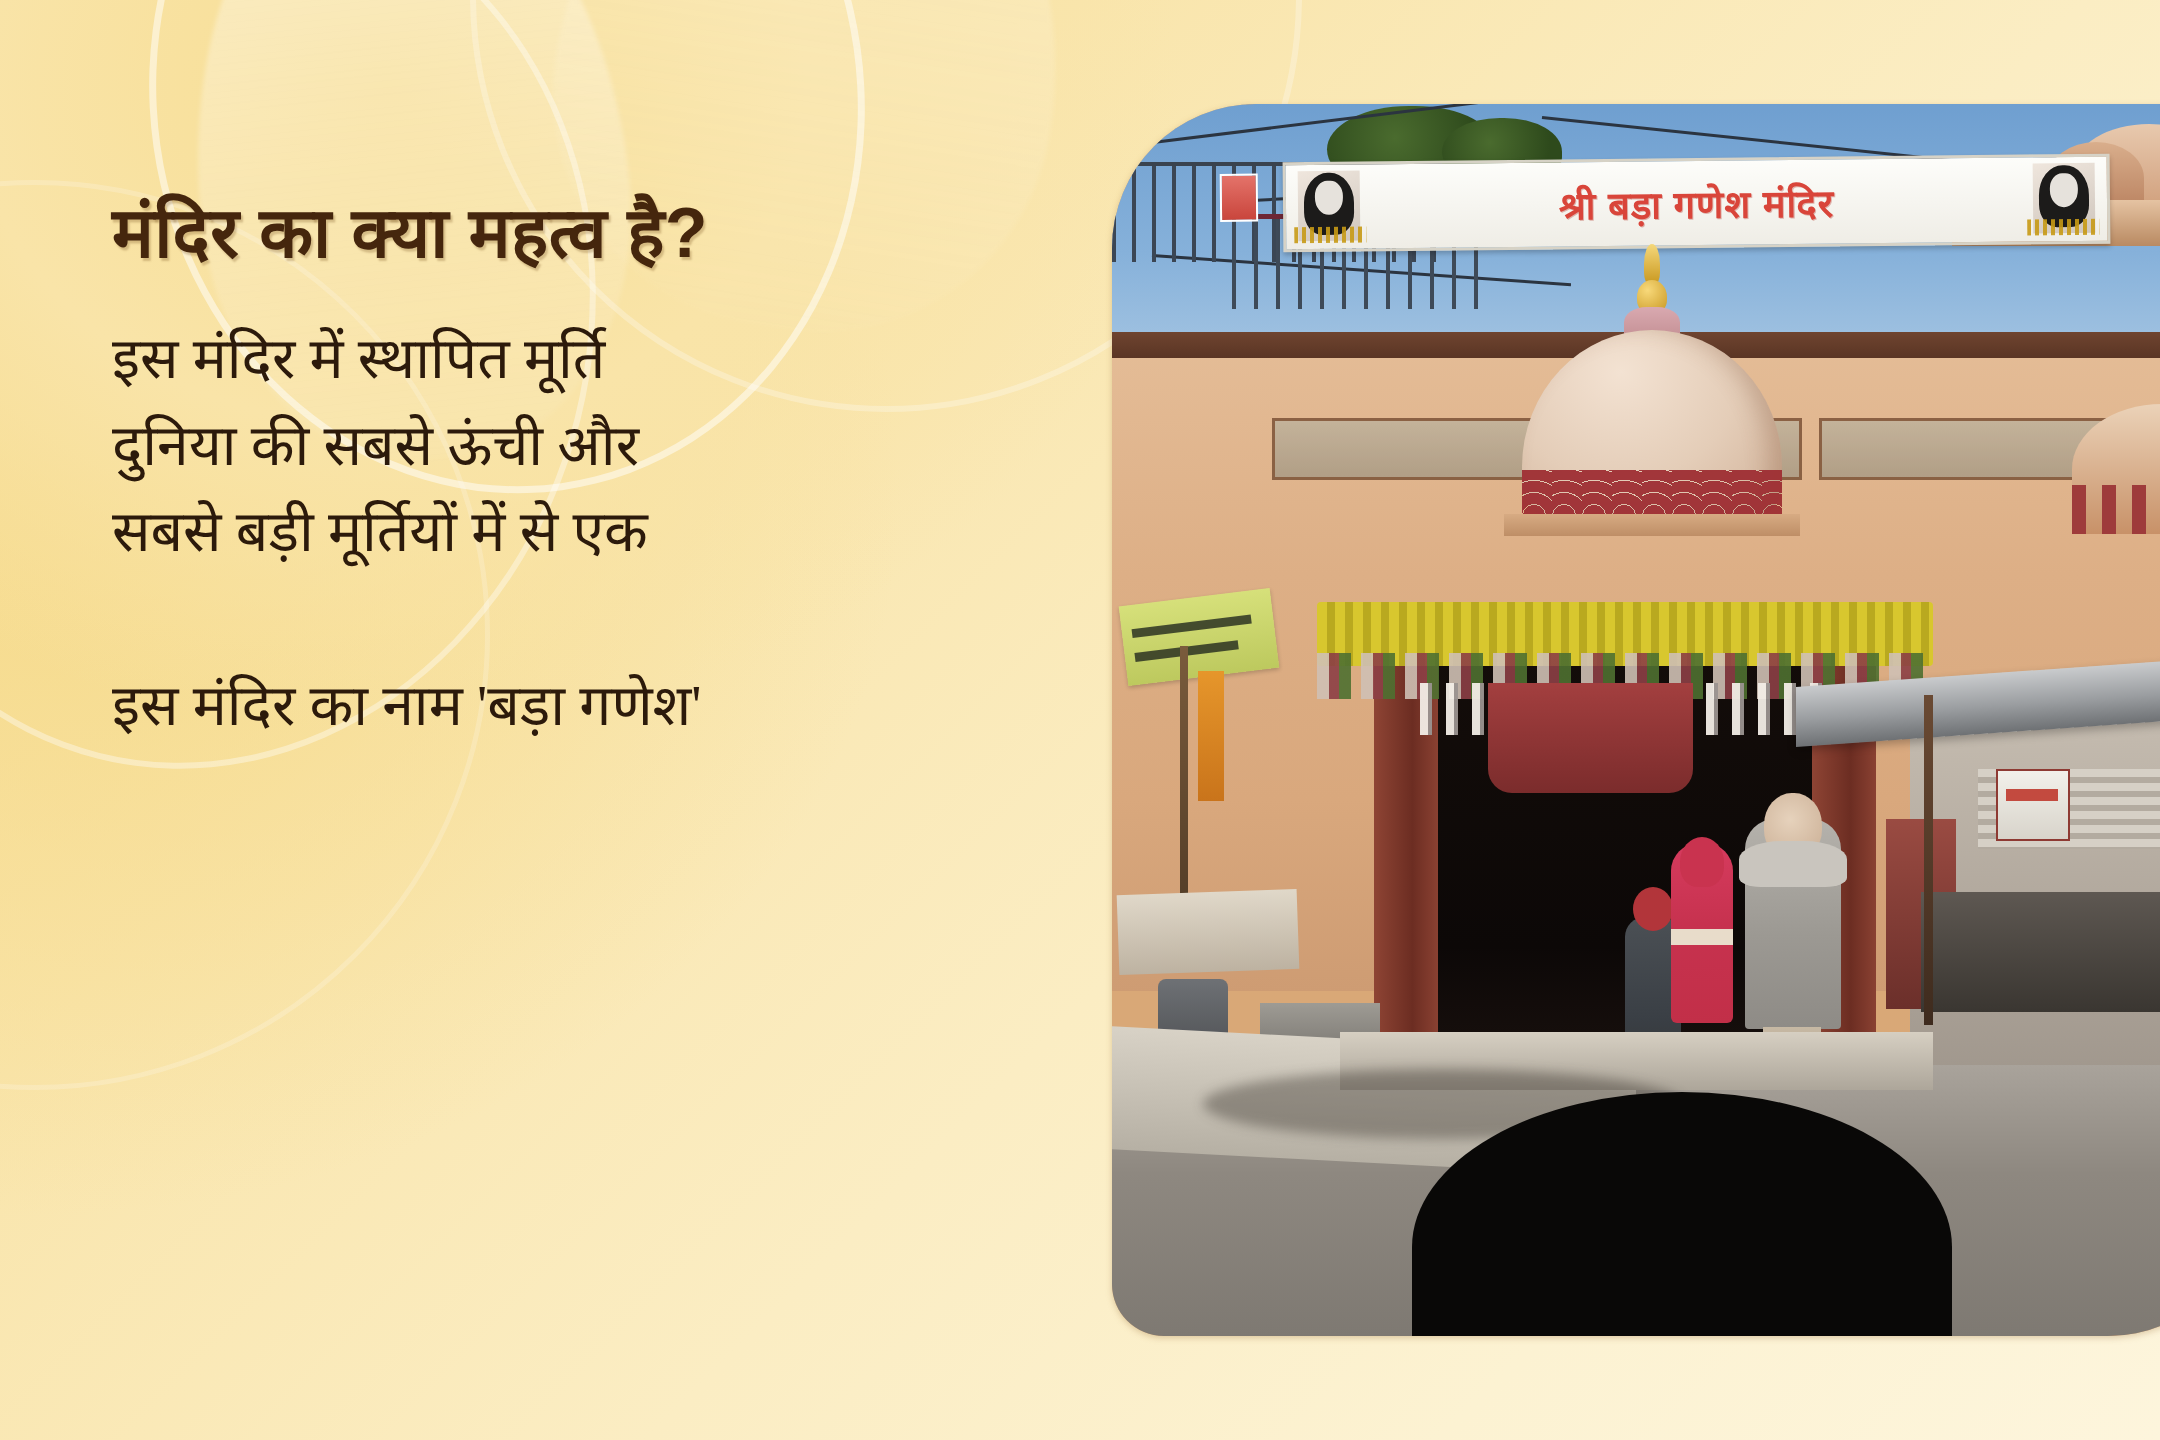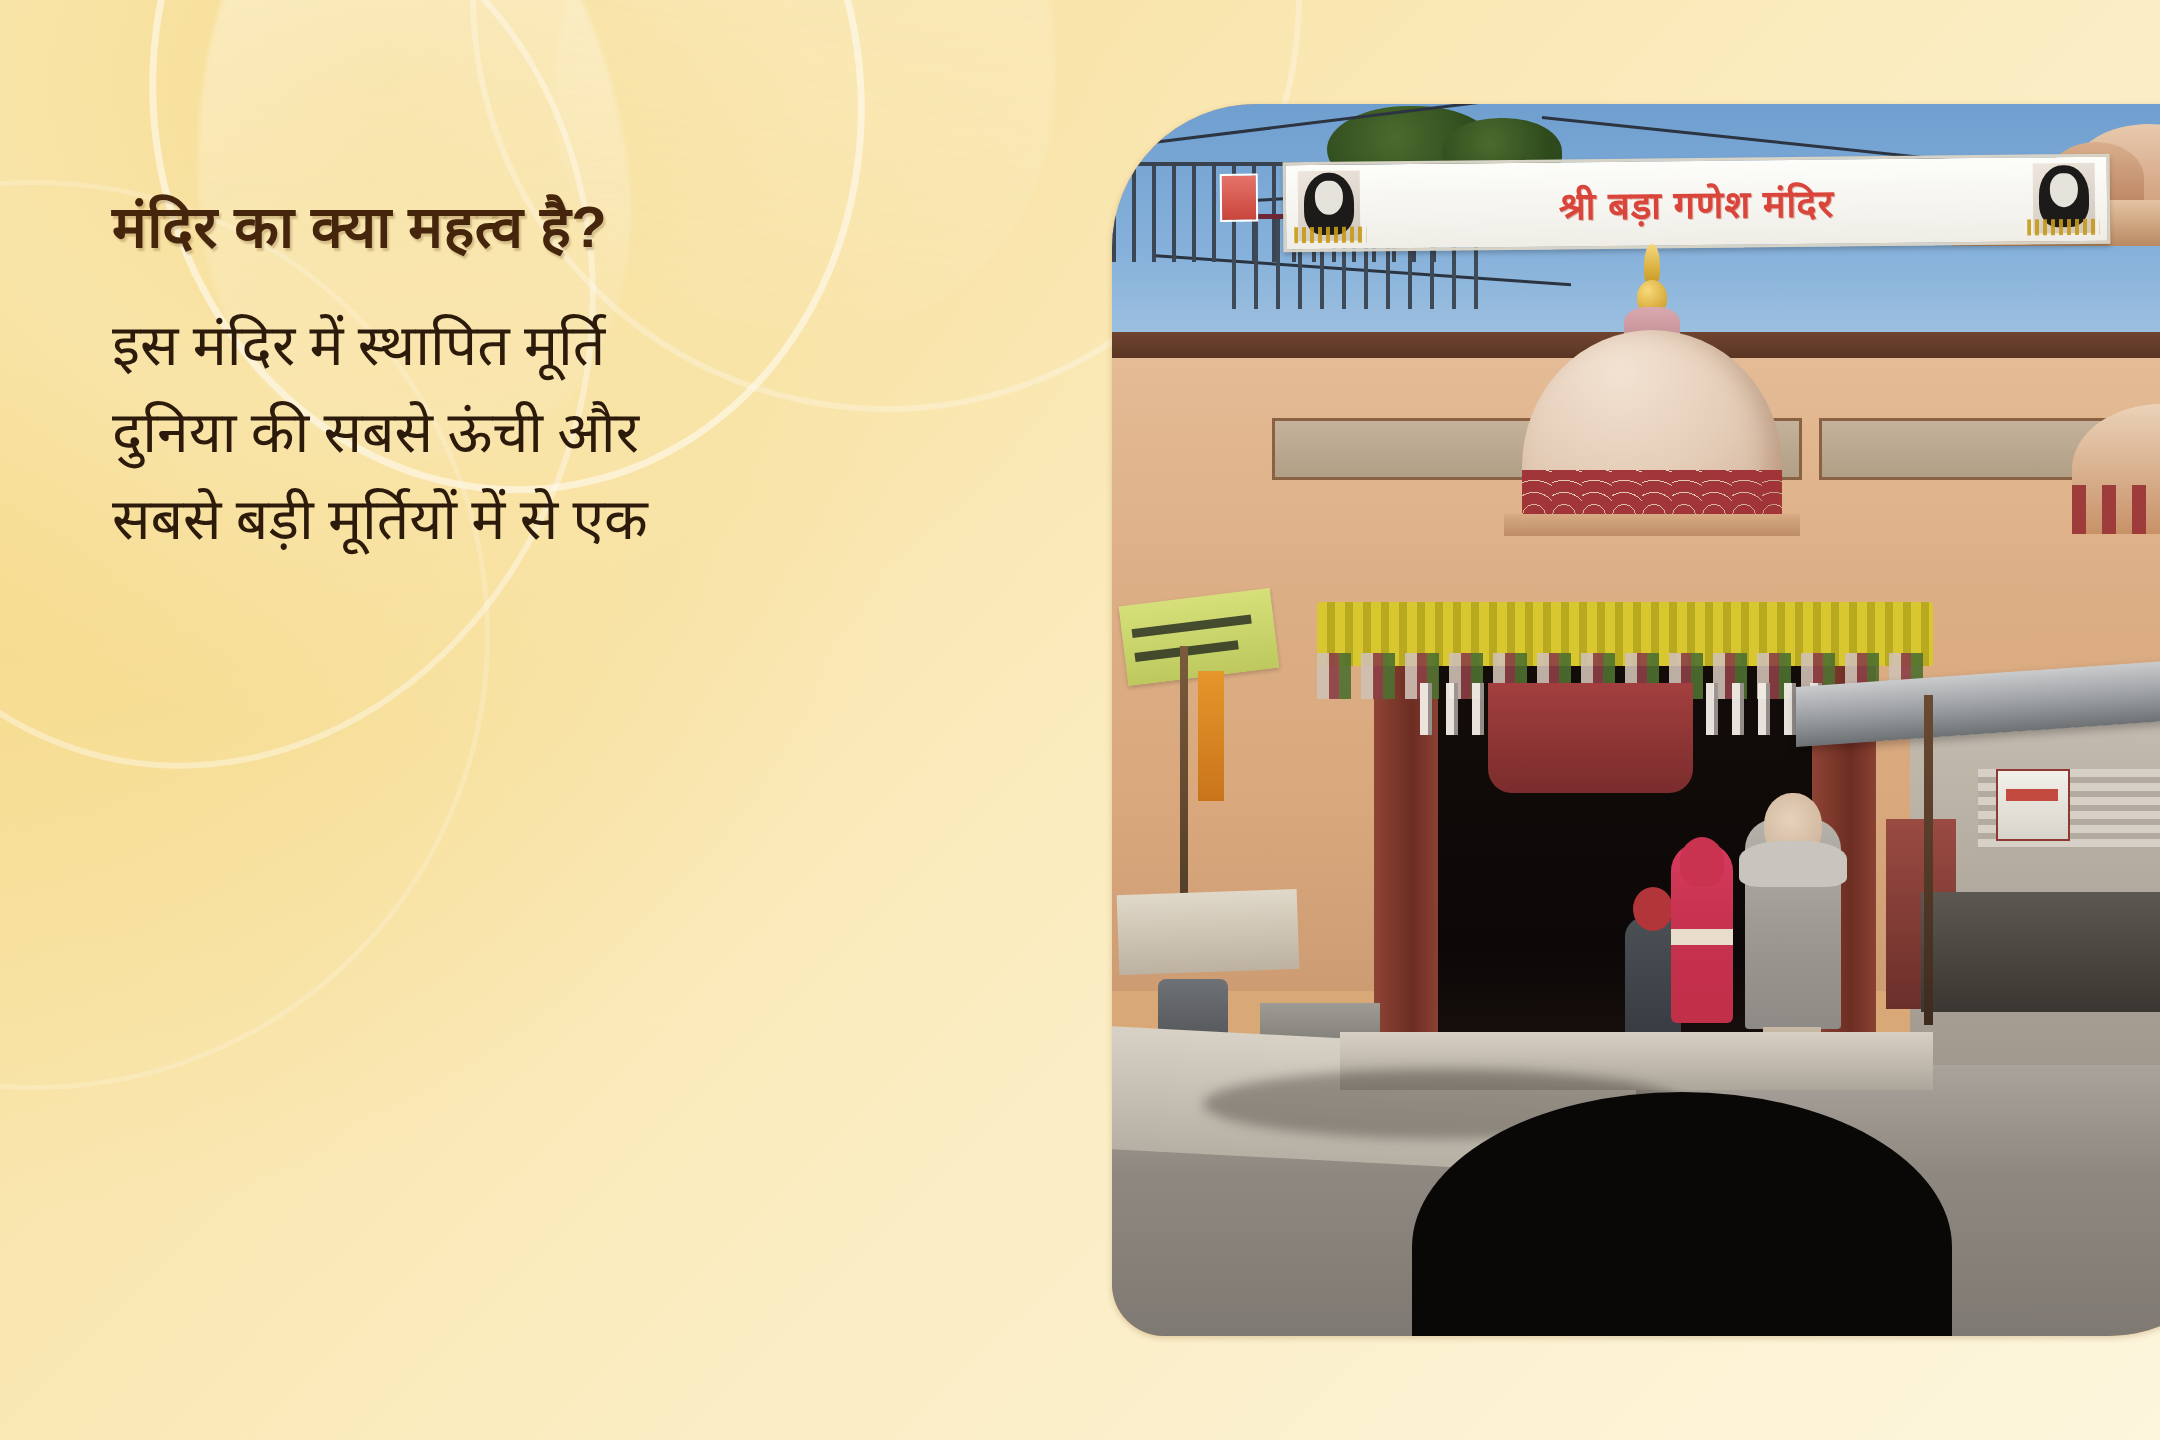--- a/index.html
+++ b/index.html
@@ -51,21 +51,21 @@
   
   .text-col {
     position: absolute;
     left: 112px;
     top: 196px;
     width: 900px;
   }
   .headline {
     margin: 0 0 46px 0;
     font-family: "Liberation Sans", "DejaVu Sans", sans-serif;
-    font-size: 58px;
+    font-size: 70px;
     line-height: 1.06;
     font-weight: 700;
     color: #45260D;
     letter-spacing: 0.5px;
     text-shadow: 2px 3px 2px rgba(120,80,30,0.28);
     white-space: nowrap;
   }
   .body-copy {
     margin: 0;
     font-family: "Liberation Serif", "DejaVu Serif", serif;
@@ -457,21 +457,21 @@
   <div class="wm-petal wp-2"></div>
 
   <div class="text-col">
     <h1 class="headline">मंदिर का क्या महत्व है?</h1>
 
     <p class="body-copy">
       <span>इस मंदिर में स्थापित मूर्ति</span><br>
       <span>दुनिया की सबसे ऊंची और</span><br>
       <span>सबसे बड़ी मूर्तियों में से एक</span><br>
       <br>
-      <br>
+      <span>इस मंदिर का नाम 'बड़ा गणेश'</span><br>
     </p>
   </div>
 
   <div class="photo-frame">
     <div class="photo-inner">
 
       <div class="sky"></div>
       <div class="tree t1"></div>
       <div class="tree t2"></div>
       <div class="wire w1"></div>

